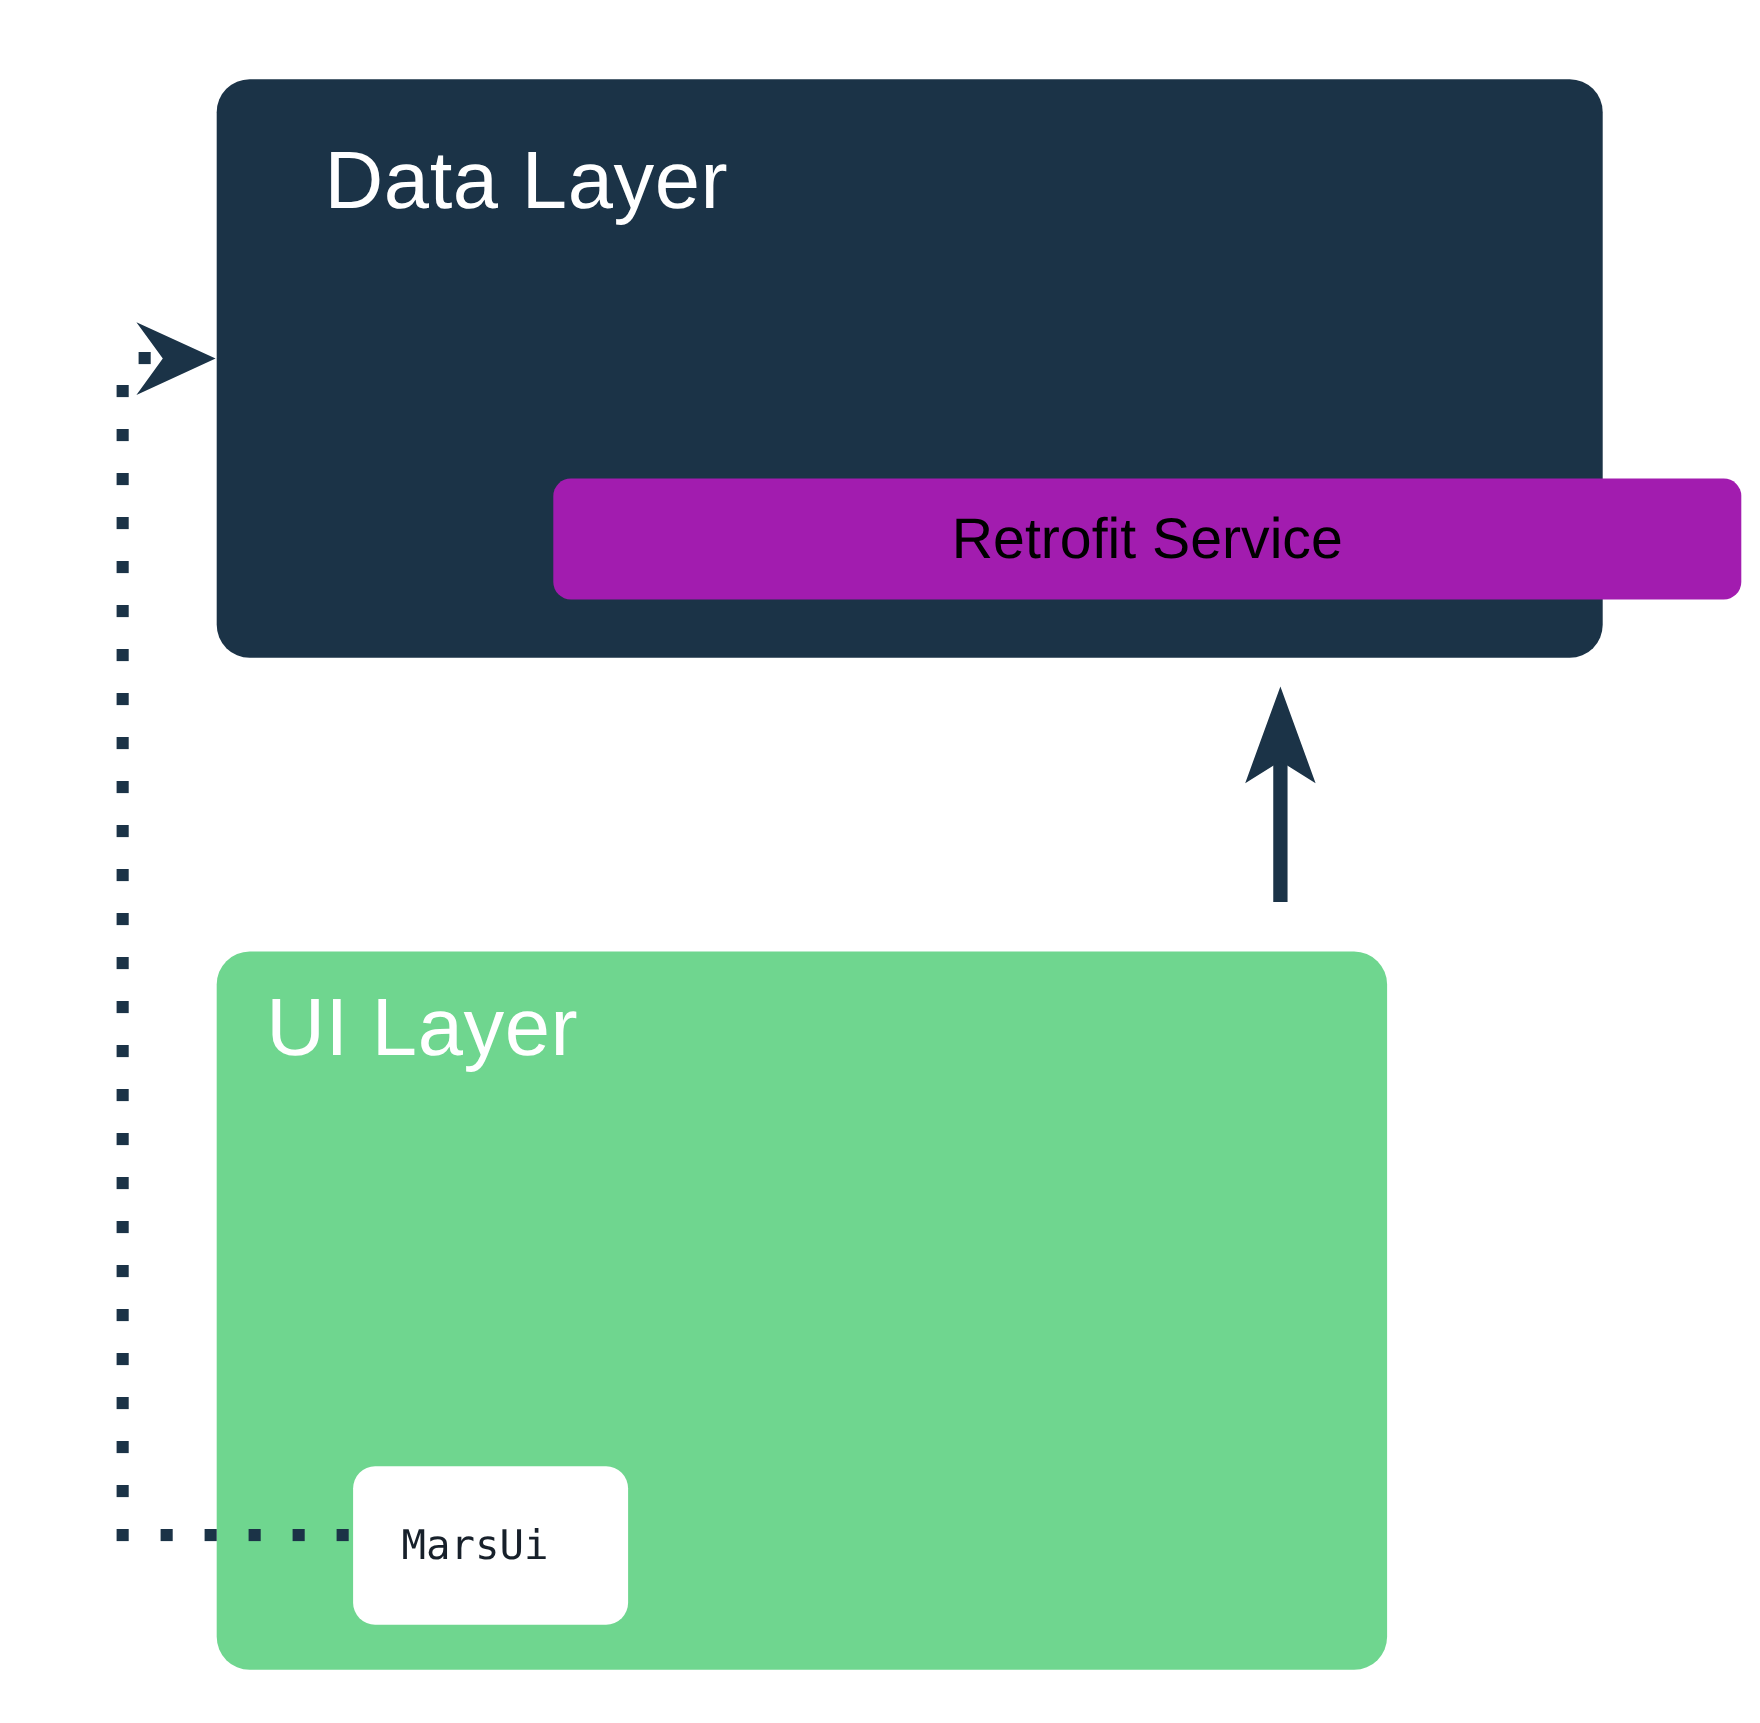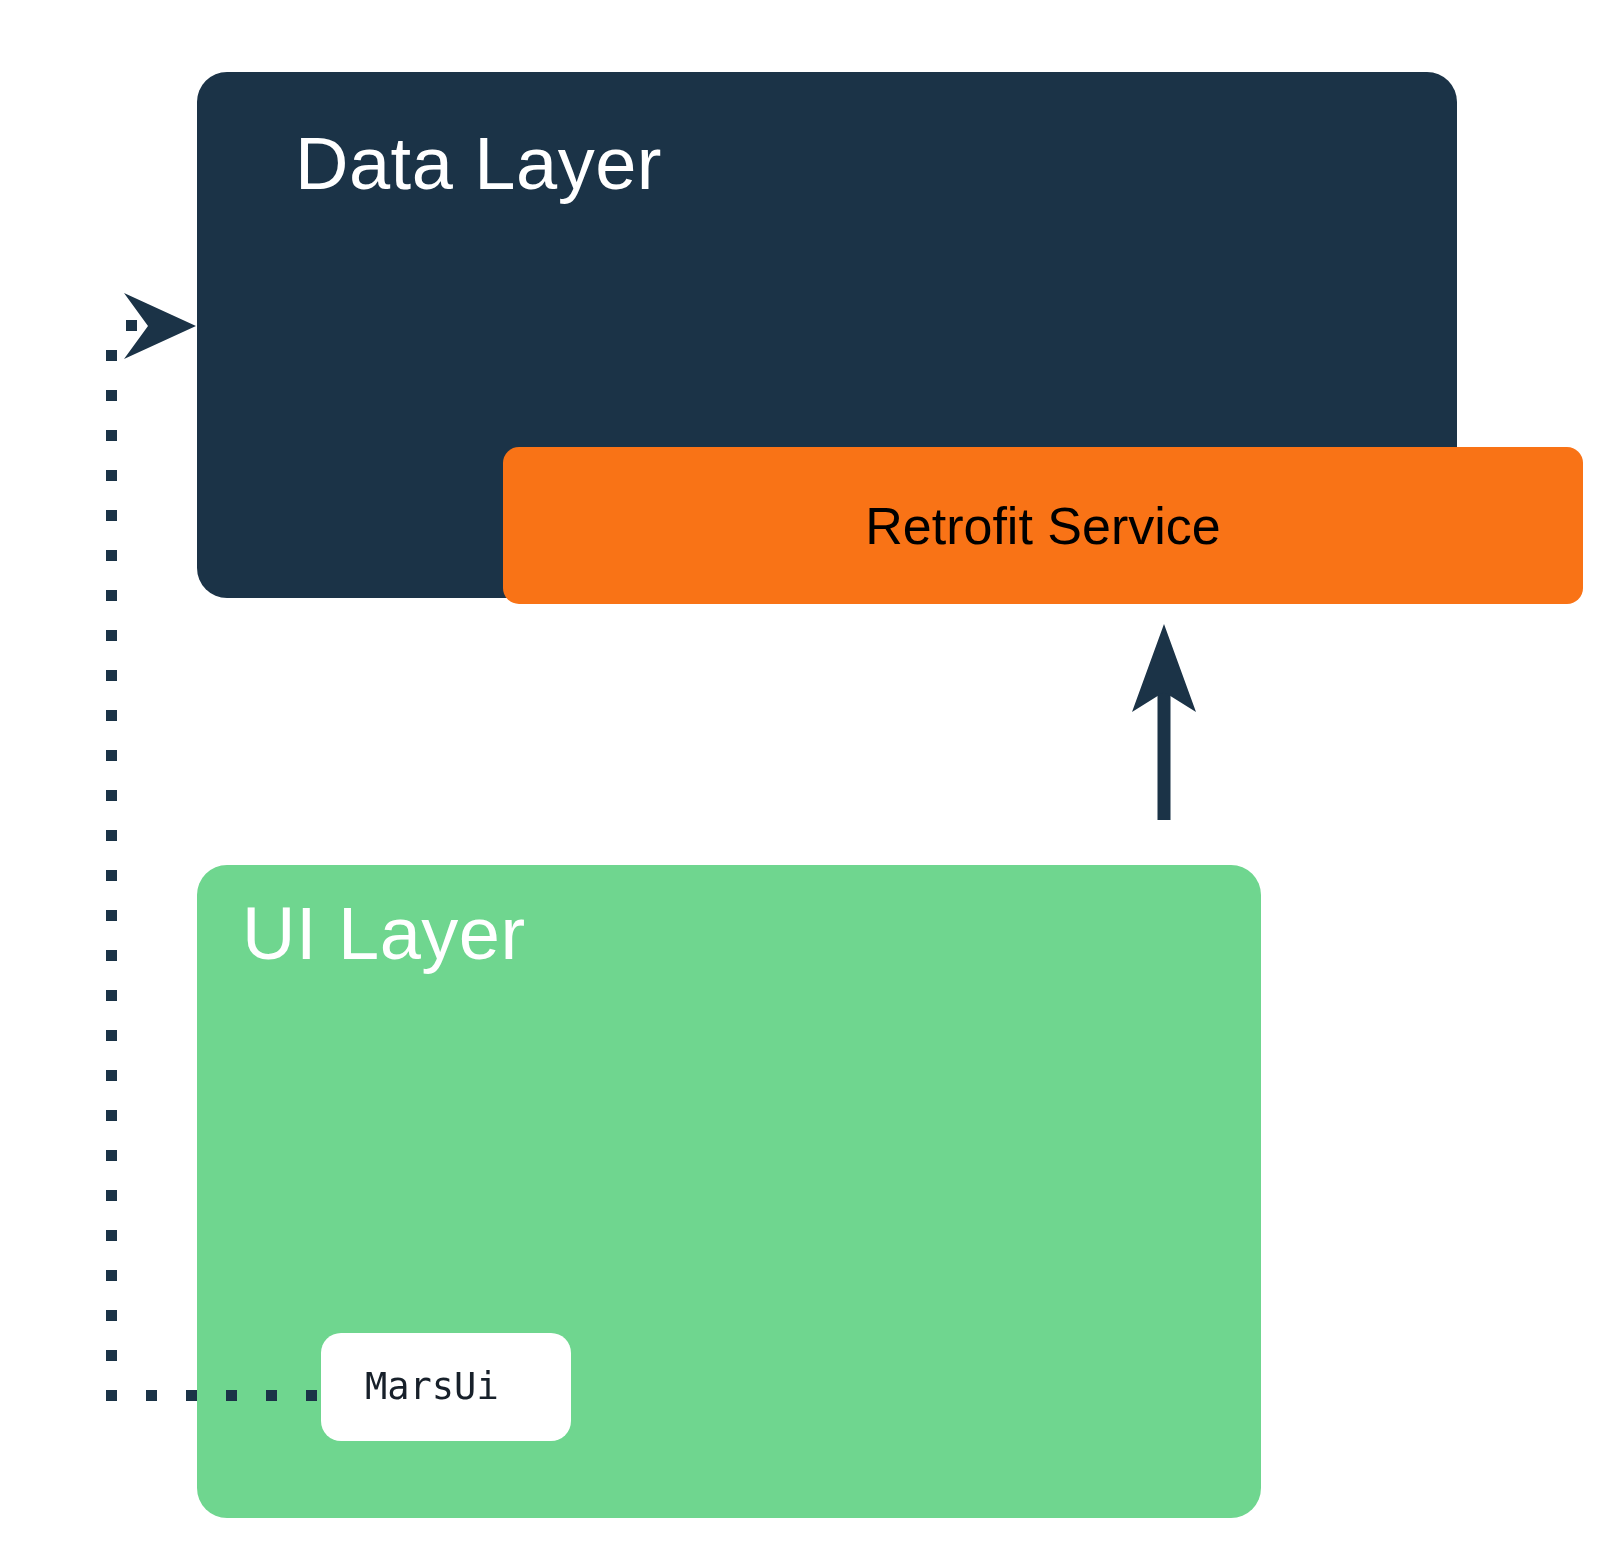--- a/index.html
+++ b/index.html
@@ -64,33 +64,33 @@
     justify-content: center;
     border-radius: 16px;
     box-sizing: border-box;
     color: #000000;
     font-size: 52px;
     font-weight: 400;
     line-height: 1;
   }
   #retrofit-service {
     left: 306px;
-    top: 375px;
+    top: 363px;
     width: 1080px;
-    height: 157px;
-    background: #f97316;
+    height: 110px;
+    background: #a21caf;
   }
 
   
   #mars-ui-state {
     position: absolute;
     left: 321px;
     top: 1333px;
     width: 250px;
-    height: 108px;
+    height: 144px;
     background: #ffffff;
     border-radius: 20px;
     display: flex;
     flex-direction: column;
     align-items: center;
     justify-content: center;
     font-family: "DejaVu Sans Mono", "Liberation Mono", monospace;
     font-size: 37px;
     line-height: 1.25;
     color: #17202a;

